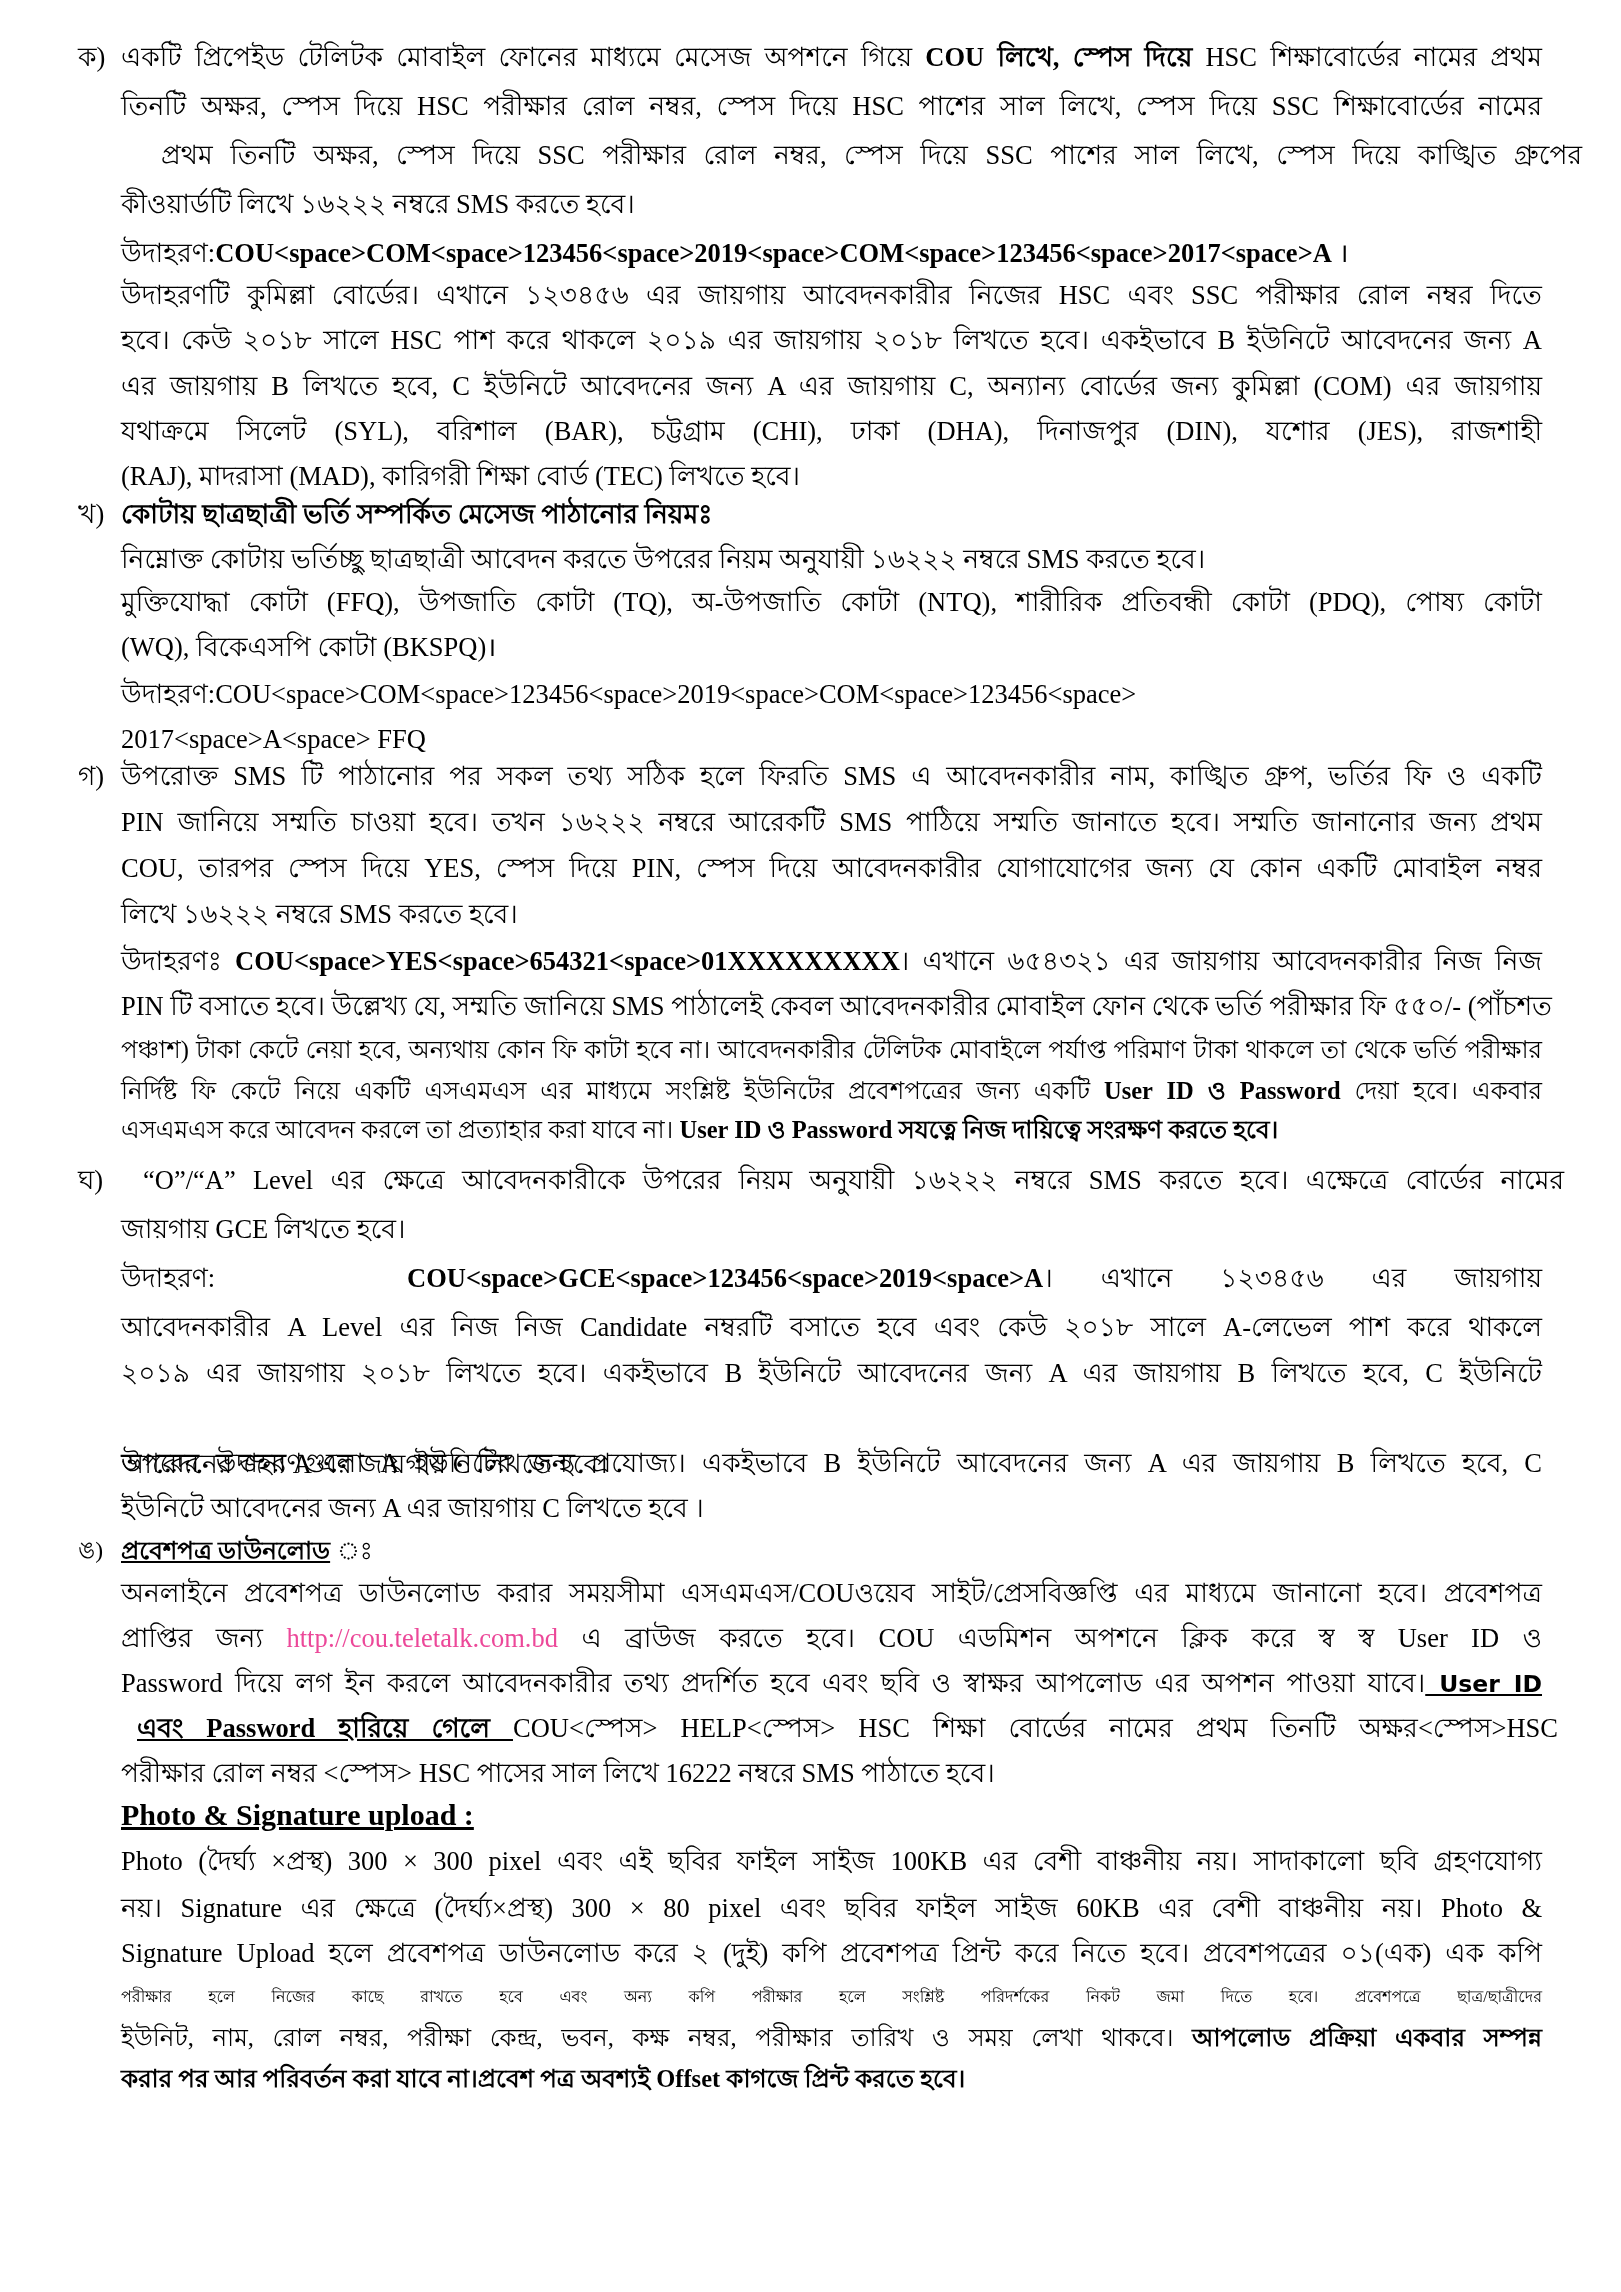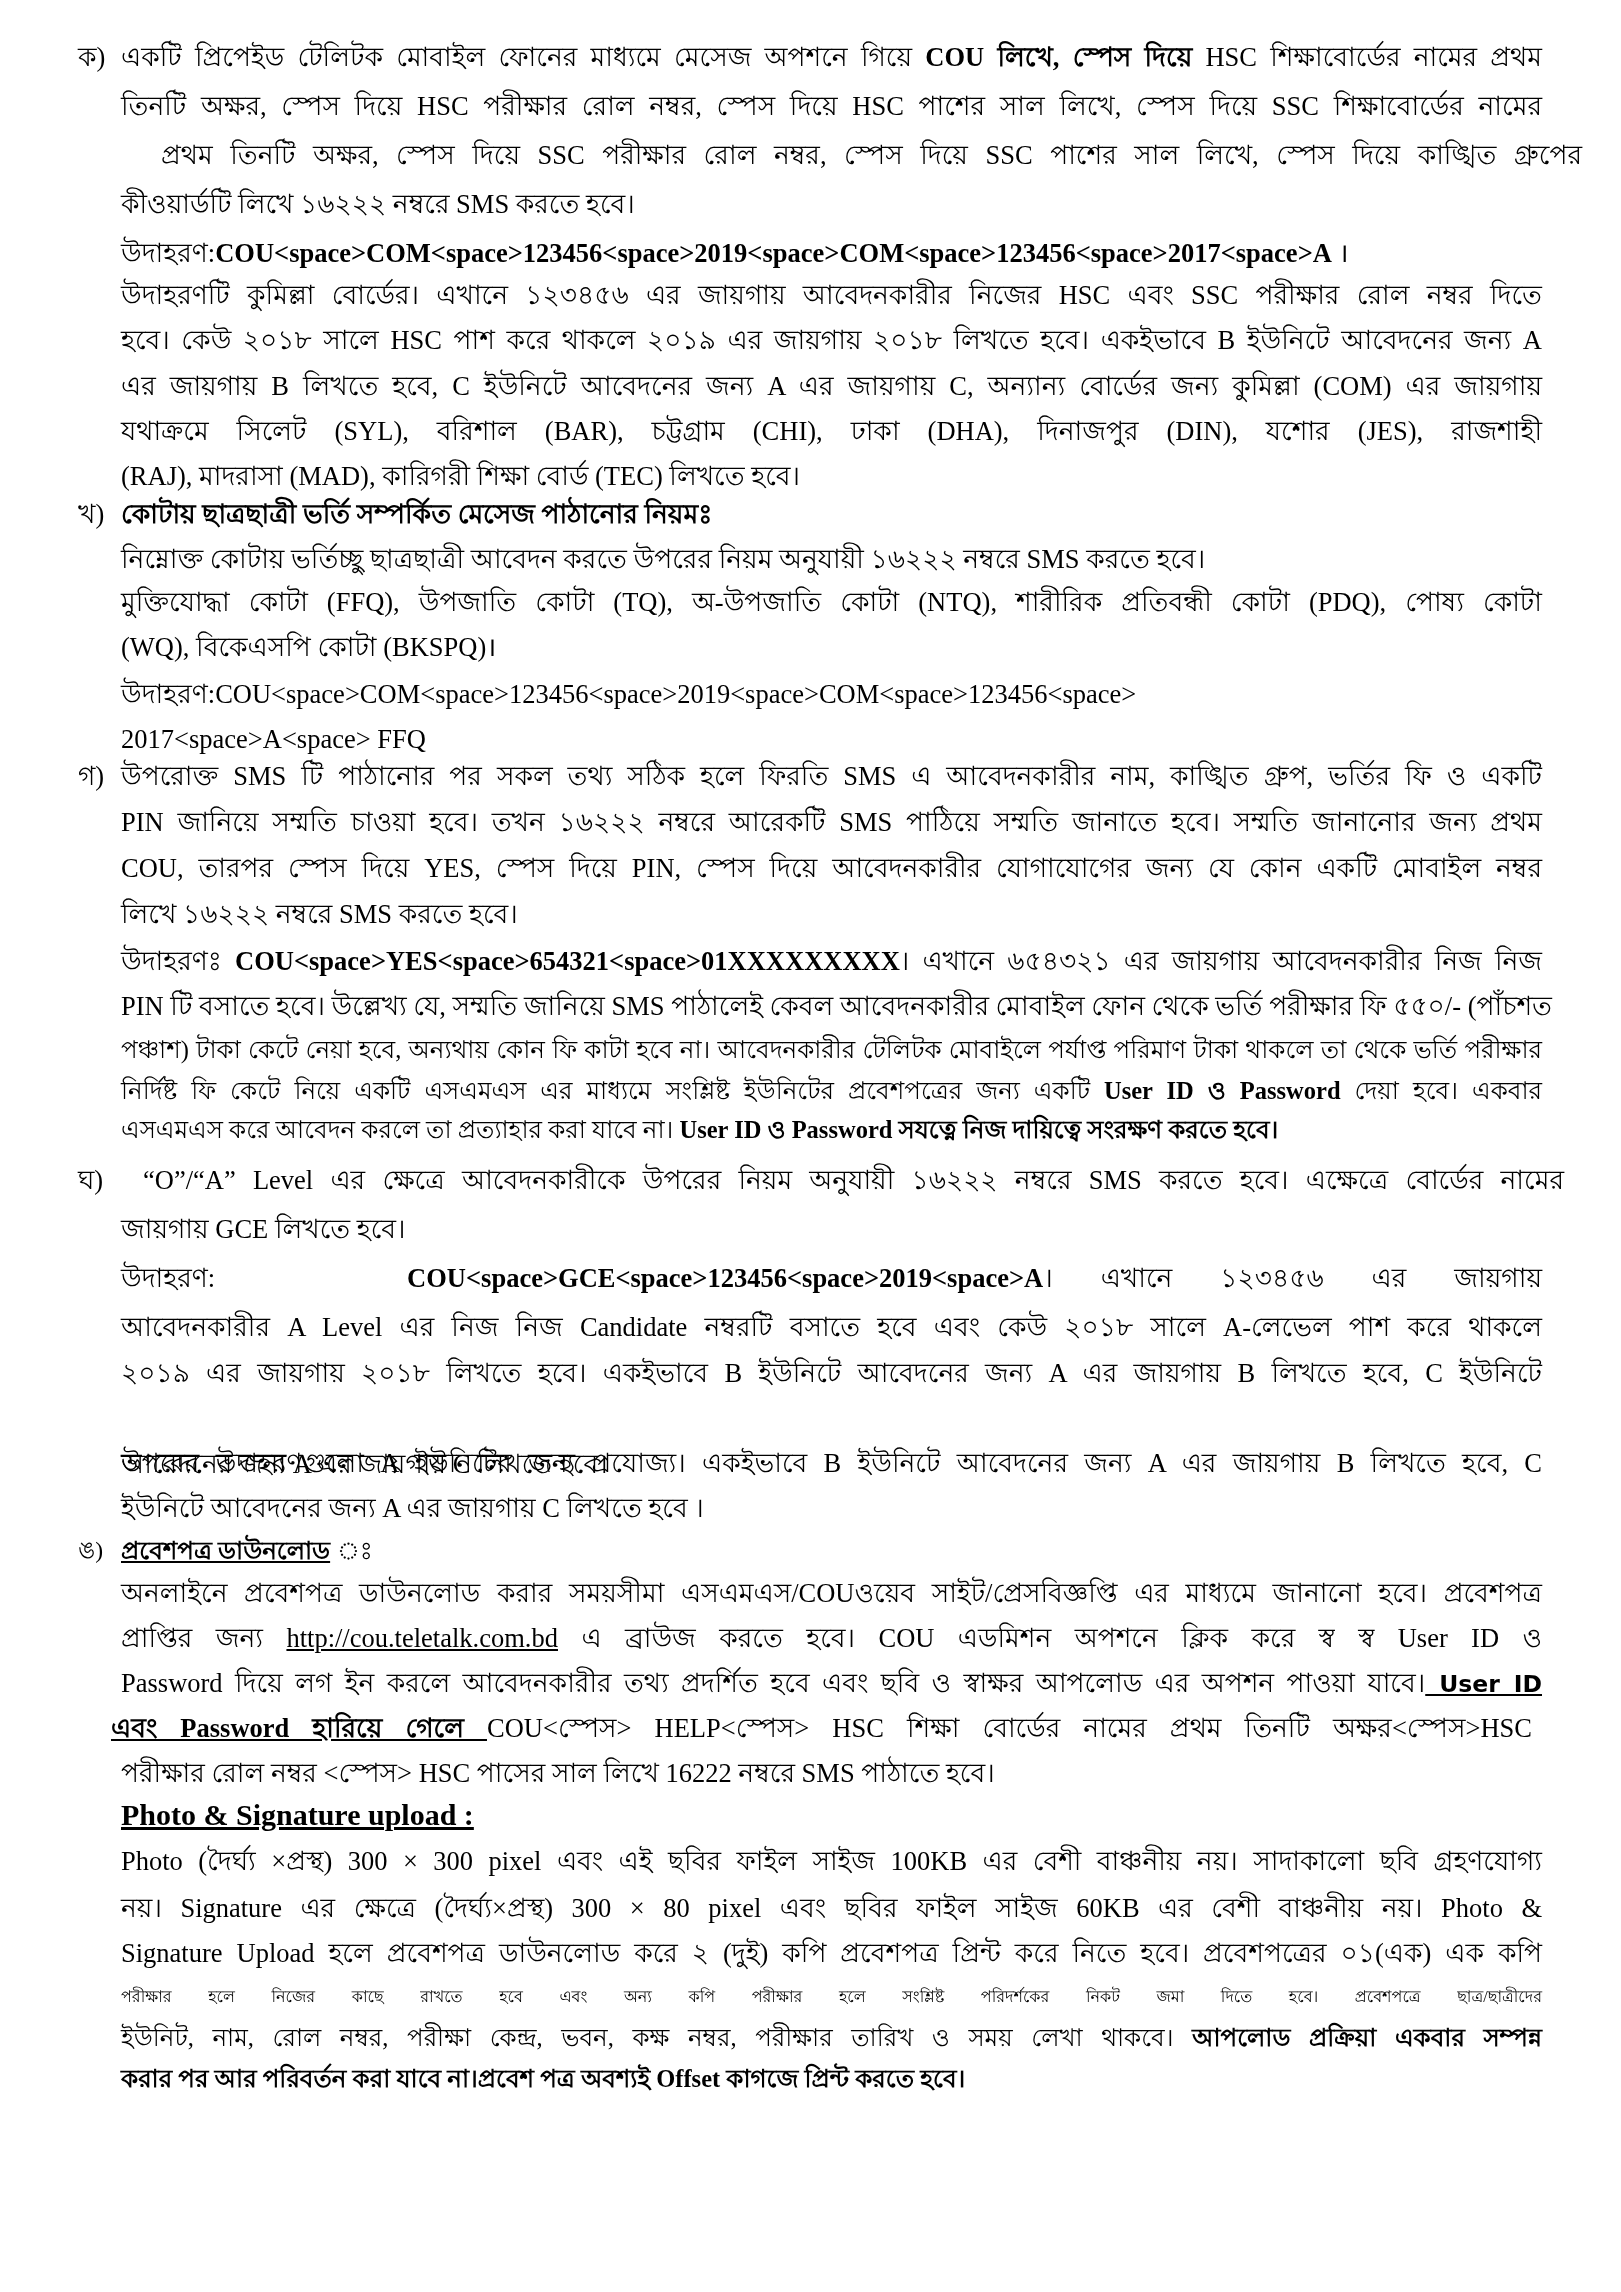--- a/index.html
+++ b/index.html
@@ -13,21 +13,21 @@
     position: absolute; white-space: nowrap;
     font-size: 26.5px; line-height: 37px;
   }
   .just { text-align: justify; text-align-last: justify; }
   .b { font-weight: bold; }
   .u { text-decoration: underline; }
   .sans { font-family: "DejaVu Sans", "Liberation Sans", sans-serif; font-size: 23.5px; }
   .marker { position: absolute; font-size: 26.5px; line-height: 37px; white-space: nowrap; }
   .head-ul { text-decoration: underline; font-weight: bold; }
   .big-head { font-weight: bold; text-decoration: underline; font-size: 30px; }
-  a.link { color: #000000; text-decoration: underline; }
+  a.link { color: #ec4899; }
 </style>
 </head>
 <body>
 
 <div class="page">
 
   <div>
     <span class="marker" style="left:78px;top:39px;">ক)</span>
     <div class="line just" style="left:121px;top:39px;width:1421px;">
       <span>একটি প্রিপেইড টেলিটক মোবাইল ফোনের মাধ্যমে মেসেজ অপশনে গিয়ে </span><span class="b">COU লিখে, স্পেস দিয়ে</span><span> HSC শিক্ষাবোর্ডের নামের প্রথম</span>
@@ -93,21 +93,21 @@
     <div class="line" style="left:121px;top:1532px;font-size:24.5px;">
       <span class="head-ul">প্রবেশপত্র ডাউনলোড</span><span> ঃ</span>
     </div>
     <div class="line just" style="left:121px;top:1575px;width:1421px;">অনলাইনে প্রবেশপত্র ডাউনলোড করার সময়সীমা এসএমএস/COUওয়েব সাইট/প্রেসবিজ্ঞপ্তি এর মাধ্যমে জানানো হবে। প্রবেশপত্র</div>
     <div class="line just" style="left:121px;top:1620px;width:1421px;">
       <span>প্রাপ্তির জন্য </span><a class="link">http://cou.teletalk.com.bd</a><span> এ ব্রাউজ করতে হবে। COU এডমিশন অপশনে ক্লিক করে স্ব স্ব User ID ও</span>
     </div>
     <div class="line just" style="left:121px;top:1665px;width:1421px;">
       <span>Password দিয়ে লগ ইন করলে আবেদনকারীর তথ্য প্রদর্শিত হবে এবং ছবি ও স্বাক্ষর আপলোড এর অপশন পাওয়া যাবে।</span><span class="b u sans"> User ID</span>
     </div>
-    <div class="line just" style="left:111px;top:1710px;width:1421px;">
+    <div class="line just" style="left:137px;top:1710px;width:1421px;">
       <span class="b u">এবং Password হারিয়ে গেলে </span><span>COU&lt;স্পেস&gt; HELP&lt;স্পেস&gt; HSC শিক্ষা বোর্ডের নামের প্রথম তিনটি অক্ষর&lt;স্পেস&gt;HSC</span>
     </div>
     <div class="line" style="left:121px;top:1755px;">পরীক্ষার রোল নম্বর &lt;স্পেস&gt; HSC পাসের সাল লিখে 16222 নম্বরে SMS পাঠাতে হবে।</div>
   </div>
 
   <div>
     <div class="line big-head" style="left:121px;top:1796px;">Photo &amp; Signature upload :</div>
     <div class="line just" style="left:121px;top:1843px;width:1421px;">Photo (দৈর্ঘ্য ×প্রস্থ) 300 × 300 pixel এবং এই ছবির ফাইল সাইজ 100KB এর বেশী বাঞ্চনীয় নয়। সাদাকালো ছবি গ্রহণযোগ্য</div>
     <div class="line just" style="left:121px;top:1890px;width:1421px;">নয়। Signature এর ক্ষেত্রে (দৈর্ঘ্য×প্রস্থ) 300 × 80 pixel এবং ছবির ফাইল সাইজ 60KB এর বেশী বাঞ্চনীয় নয়। Photo &amp;</div>
     <div class="line just" style="left:121px;top:1935px;width:1421px;">Signature Upload হলে প্রবেশপত্র ডাউনলোড করে ২ (দুই) কপি প্রবেশপত্র প্রিন্ট করে নিতে হবে। প্রবেশপত্রের ০১(এক) এক কপি</div>

